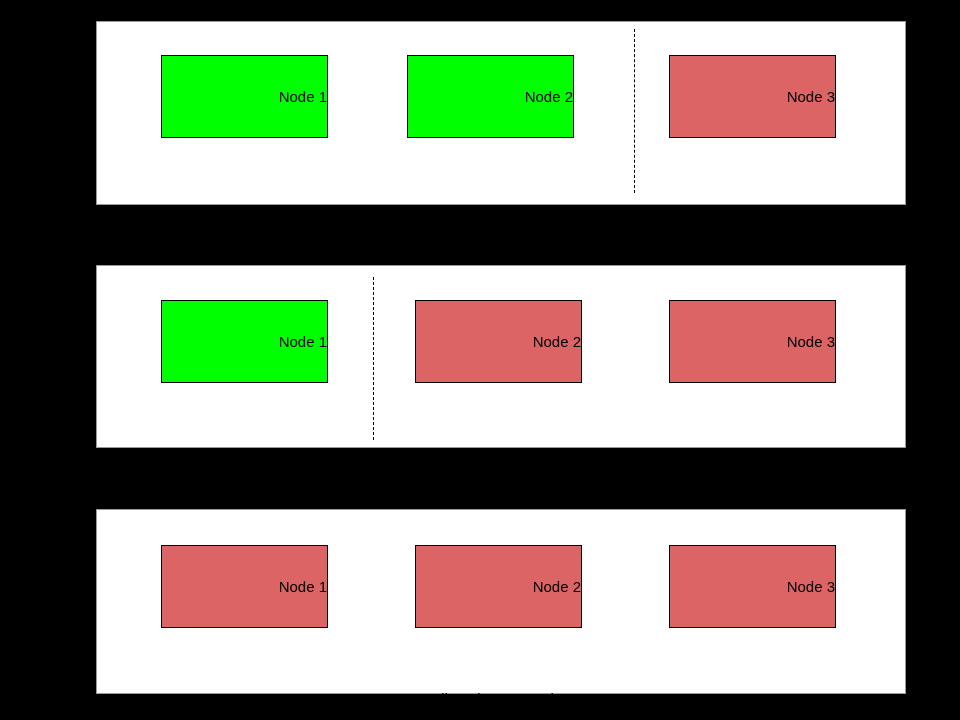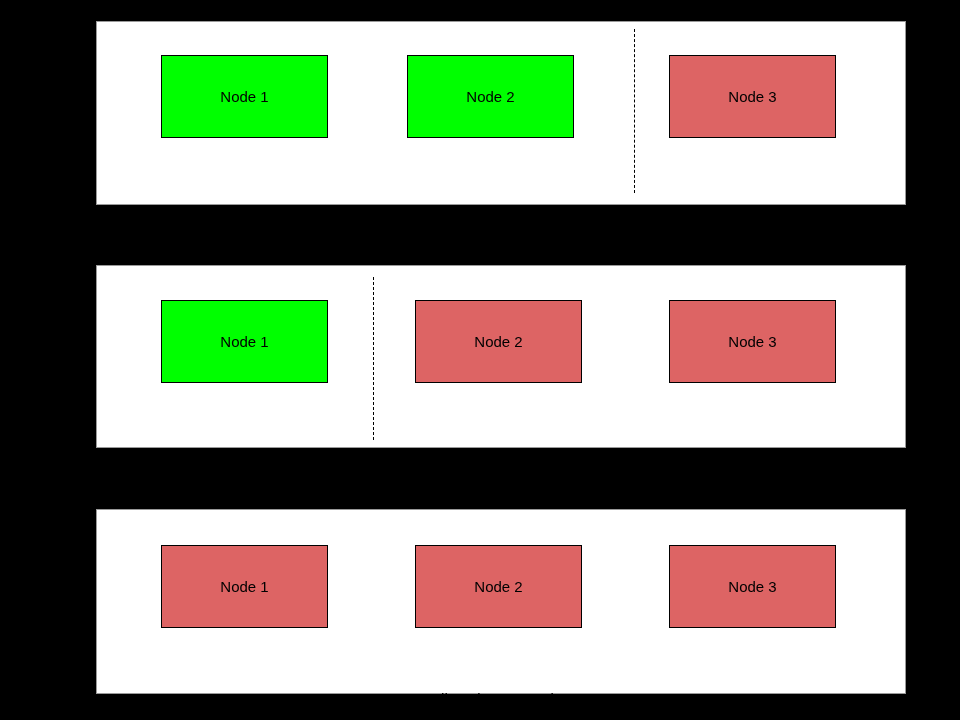--- a/index.html
+++ b/index.html
@@ -27,21 +27,21 @@
     background: #ffffff;
     border: 1px solid #9a9a9a;
     box-sizing: border-box;
   }
   .node-box {
     position: absolute;
     box-sizing: border-box;
     border: 1px solid #000000;
     display: flex;
     align-items: center;
-    justify-content: center;
+    justify-content: flex-end;
   }
   .node-label {
     font-family: "Liberation Sans", sans-serif;
     font-size: 15px;
     color: #000000;
     line-height: 1;
     letter-spacing: 0px;
   }
   .divider {
     position: absolute;

